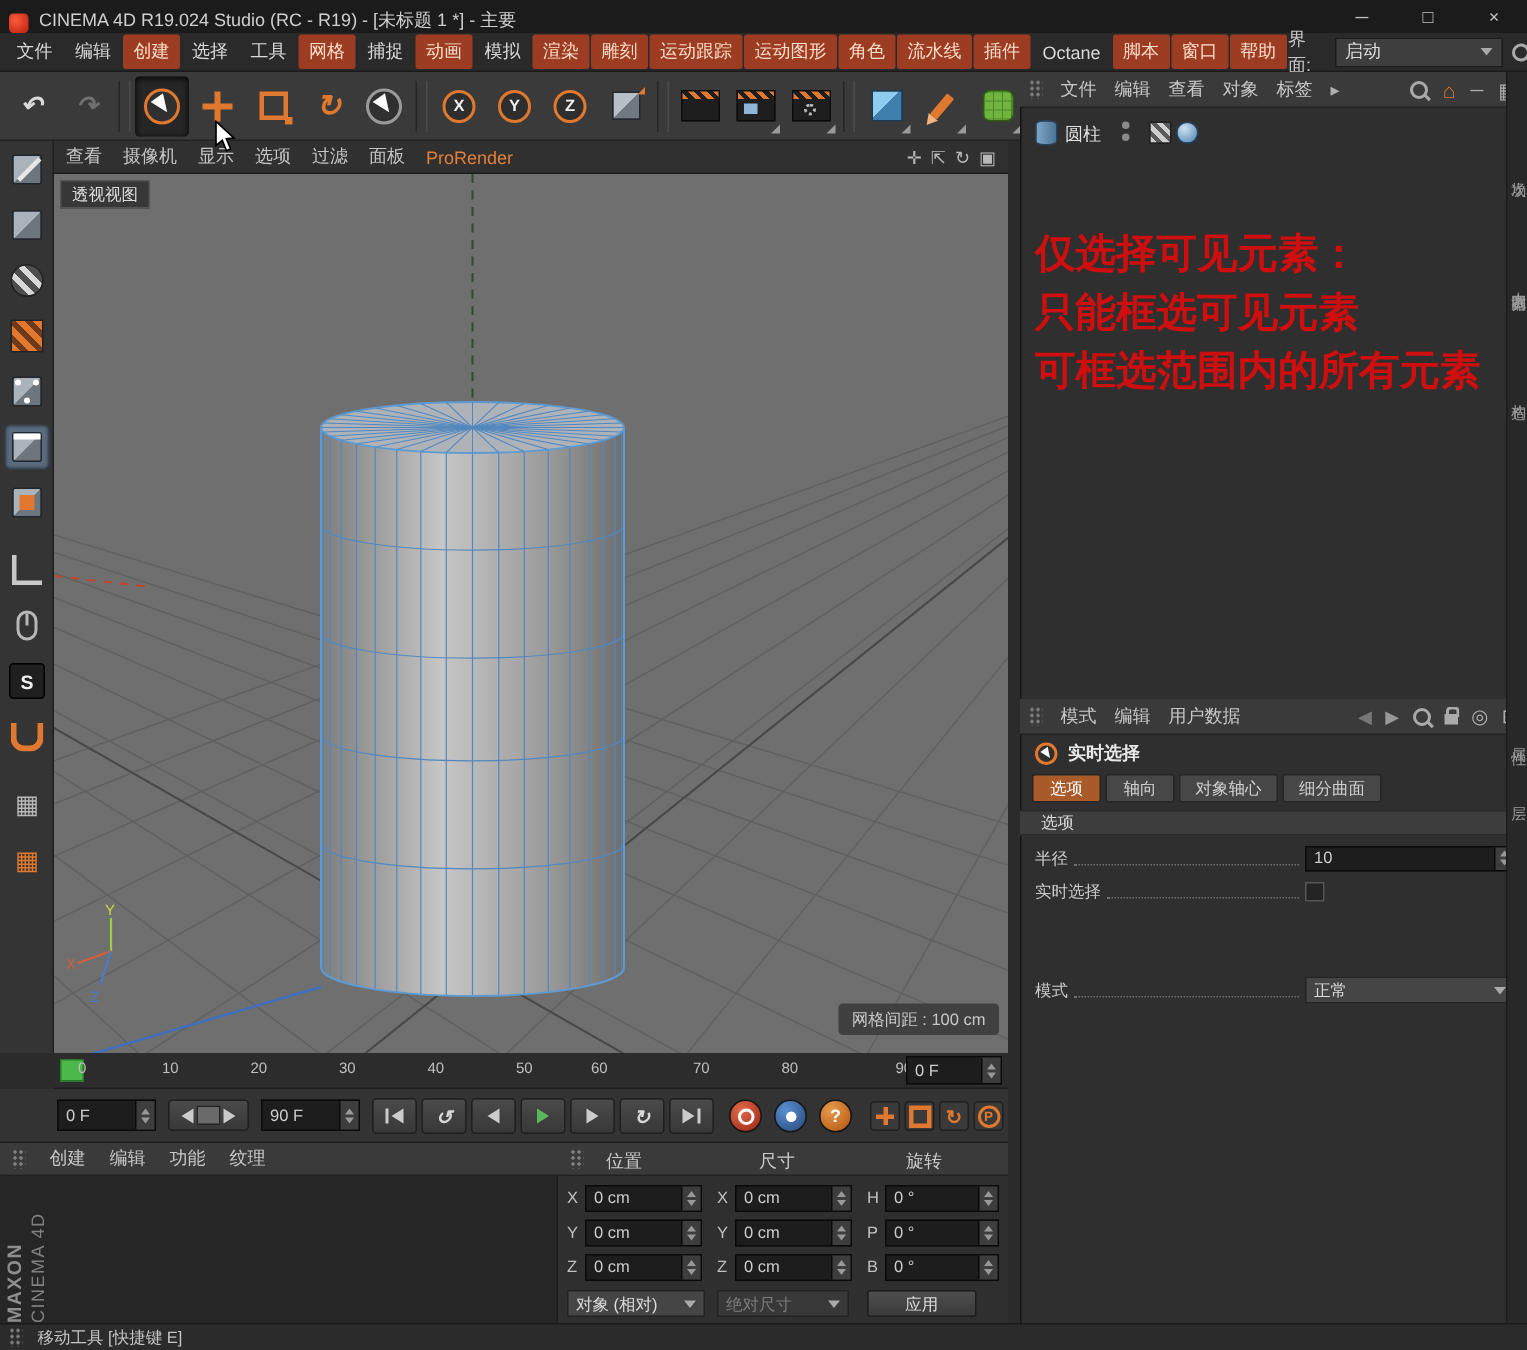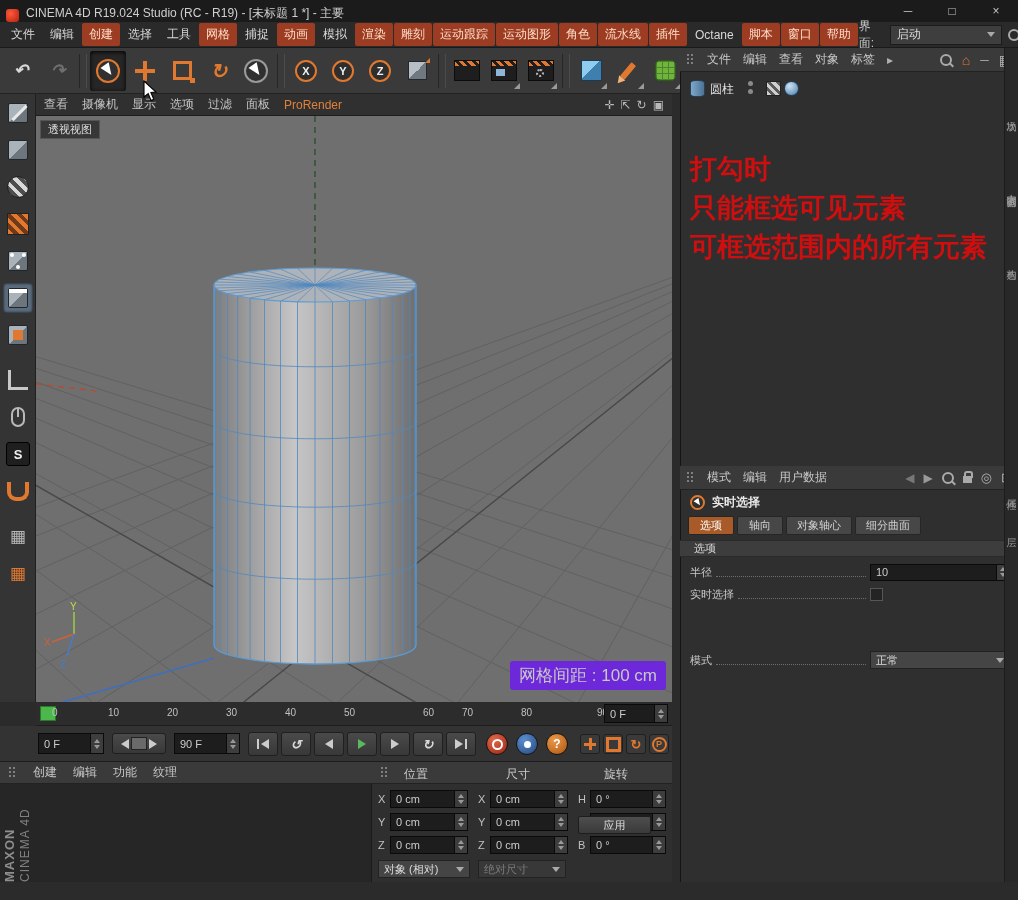--- a/index.html
+++ b/index.html
@@ -68,21 +68,21 @@
   .gridic{font-size:17px;color:#b8b8b8;line-height:1;}
   .gridic.orange{color:#e0792f;}
   
   .vpmenu{position:absolute;left:36px;top:94px;width:636px;height:22px;background:#303030;display:flex;align-items:center;padding:0 8px;gap:14px;box-sizing:border-box;border-bottom:1px solid #1d1d1d;}
   .vmi{font-size:12px;color:#c4c4c4;}
   .vmi.pror{color:#e0803a;}
   .vpmic{margin-left:auto;display:flex;gap:6px;}
   .vic{font-size:12px;color:#b8b8b8;line-height:1;}
   .vp{position:absolute;left:36px;top:116px;width:636px;height:586px;background:#6f6f6f;overflow:hidden;}
   .viewlabel{position:absolute;left:4px;top:4px;background:rgba(46,46,46,.85);border:1px solid #555;color:#ddd;font-size:11px;padding:1px 7px;}
-  .gridinfo{position:absolute;right:6px;bottom:12px;background:#6d28d9;border-radius:3px;color:#c8c8c8;font-size:17px;padding:3px 9px;}
+  .gridinfo{position:absolute;right:6px;bottom:12px;background:#404040;border-radius:3px;color:#c8c8c8;font-size:11px;padding:3px 9px;}
   .annotation{position:absolute;left:690px;top:150px;width:326px;font-size:27px;font-weight:bold;color:#cf0f0f;line-height:39px;z-index:40;}
   
   .ruler{position:absolute;left:36px;top:702px;width:636px;height:24px;background:#2c2c2c;border-bottom:1px solid #1d1d1d;box-sizing:border-box;}
   .tick{position:absolute;top:5px;font-size:10px;color:#c0c0c0;}
   .marker{position:absolute;left:4px;top:4px;width:16px;height:15px;background:#4cb84c;border:1px solid #2a7a2a;box-sizing:border-box;}
   .transport{position:absolute;left:0;top:726px;width:672px;height:36px;background:#333333;border-bottom:1px solid #1d1d1d;box-sizing:border-box;}
   .fld{background:#1d1d1d;border:1px solid #0a0a0a;display:flex;align-items:center;font-size:11px;color:#ccc;box-sizing:border-box;}
   .fld .v{flex:1;padding-left:5px;white-space:nowrap;}
   .spin{width:12px;align-self:stretch;background:#3d3d3d;display:flex;flex-direction:column;align-items:center;justify-content:center;gap:2px;border-left:1px solid #0a0a0a;}
   .spin i{display:block;width:0;height:0;border-left:3px solid transparent;border-right:3px solid transparent;}
@@ -426,34 +426,34 @@
       <line x1="30" y1="32" x2="30" y2="10" stroke="#9ccd3f" stroke-width="1.5"></line>
       <line x1="30" y1="32" x2="8" y2="40" stroke="#d0603a" stroke-width="1.5"></line>
       <line x1="30" y1="32" x2="23" y2="54" stroke="#4a7ac8" stroke-width="1.5"></line>
       <text x="26" y="8" fill="#c8d84a" font-size="10">Y</text>
       <text x="0" y="44" fill="#d0603a" font-size="10">X</text>
       <text x="16" y="66" fill="#4a7ac8" font-size="10">Z</text>
     </svg>
   </div>
 
   <div class="annotation">
-    <div>打勾时</div>
+    <div>仅选择可见元素：</div>
     <div>只能框选可见元素</div>
     <div>可框选范围内的所有元素</div>
   </div>
 
   <div class="ruler">
     <span class="marker"></span>
     <span class="tick" style="left:16px">0</span>
     <span class="tick" style="left:72px">10</span>
     <span class="tick" style="left:131px">20</span>
     <span class="tick" style="left:190px">30</span>
     <span class="tick" style="left:249px">40</span>
     <span class="tick" style="left:308px">50</span>
-    <span class="tick" style="left:387px">60</span>
+    <span class="tick" style="left:358px">60</span>
     <span class="tick" style="left:426px">70</span>
     <span class="tick" style="left:485px">80</span>
     <span class="tick" style="left:561px">90</span>
     <span class="fld abs" style="left:568px;top:2px;width:64px;height:19px">
       <span class="v">0 F</span>
       <span class="spin">
           <i class="u"></i>
           <i class="d"></i>
         </span>
     </span>
@@ -621,24 +621,28 @@
     </span>
 
   <span class="sel abs" style="left:378px;top:860px;width:92px">
       <span>对象 (相对)</span>
       <i class="dd"></i>
     </span>
   <span class="sel dis abs" style="left:478px;top:860px;width:88px">
       <span>绝对尺寸</span>
       <i class="dd"></i>
     </span>
-  <span class="applybtn abs" style="left:578px;top:816px;width:73px">
+  <span class="applybtn abs" style="left:578px;top:860px;width:73px">
       <span>应用</span>
     </span>
 
+  <div class="statusbar">
+    <span class="grip"></span>
+    <span>移动工具 [快捷键 E]</span>
+  </div>
 
   <div class="rpanel"></div>
 
   <div class="rhdr" style="top:48px">
     <span class="grip"></span>
     <span>文件</span>
     <span>编辑</span>
     <span>查看</span>
     <span>对象</span>
     <span>标签</span>

